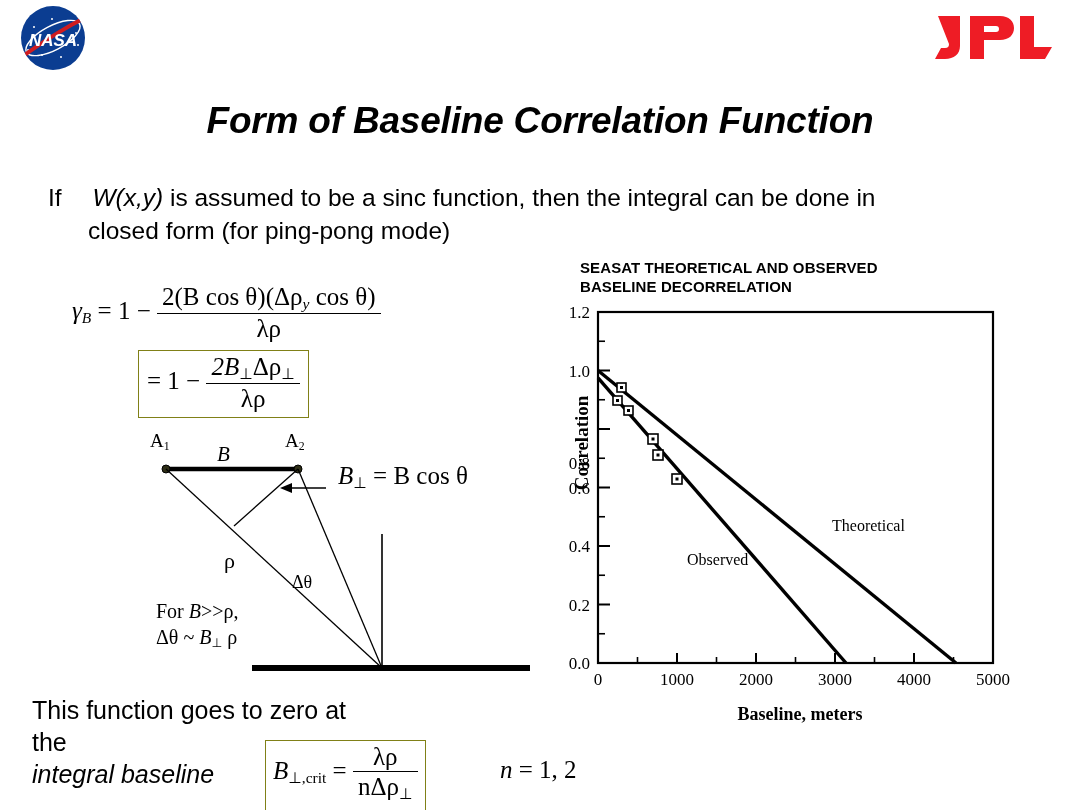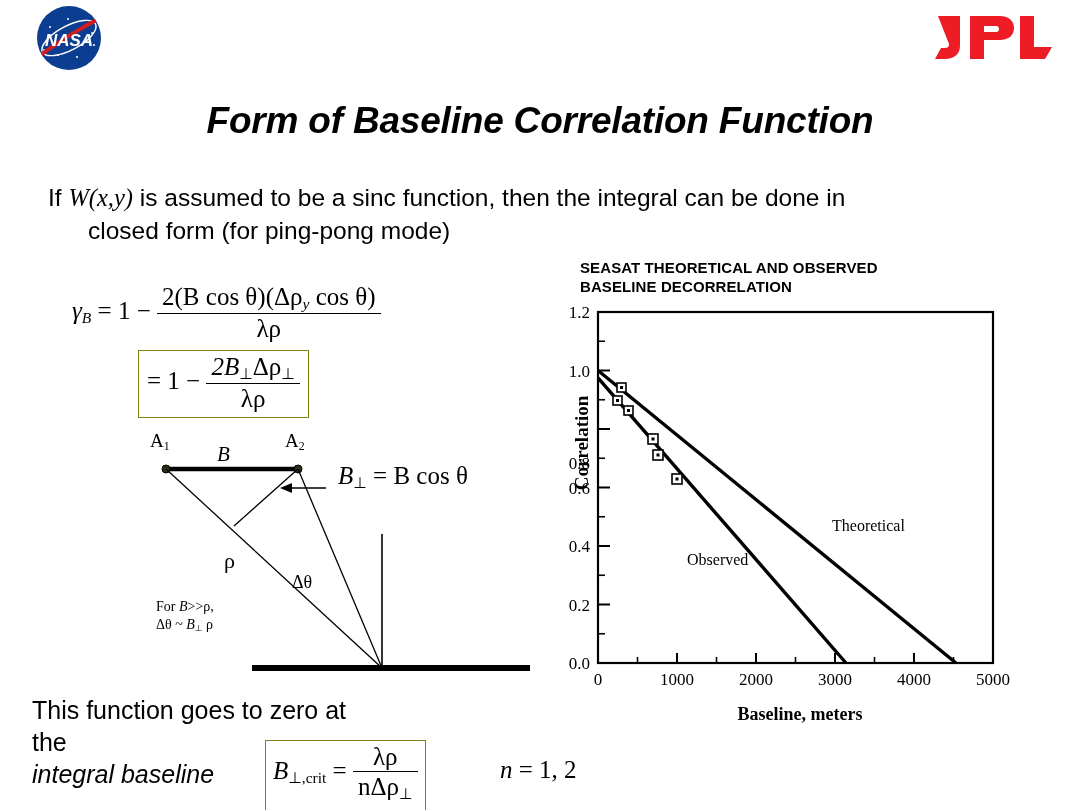--- a/index.html
+++ b/index.html
@@ -4,38 +4,38 @@
 <style>
   html,body{margin:0;padding:0;}
   body{
     width:1080px;height:810px;background:#ffffff;
     font-family:"Liberation Sans", sans-serif;
     color:#000;overflow:hidden;position:relative;
   }
   .slide{position:relative;width:1080px;height:810px;}
 
   
-  .nasa-logo{position:absolute;left:24px;top:5px;width:90px;height:70px;text-decoration:underline;}
+  .nasa-logo{position:absolute;left:8px;top:5px;width:90px;height:70px;text-decoration:underline;}
   .jpl-logo{position:absolute;left:930px;top:8px;width:130px;height:58px;}
 
   
   .slide-title{
     position:absolute;left:0;top:100px;width:1080px;text-align:center;
     font-size:37px;font-weight:bold;letter-spacing:-.2px;
     font-family:"Liberation Sans", sans-serif;
     font-style:italic;
   }
 
   
   .body-text{
     position:absolute;left:48px;top:182px;width:1000px;
     font-size:24.5px;line-height:1.33;
   }
   .body-text .ind{display:block;padding-left:40px;}
-  .mathvar{font-family:Liberation Serif, serif;font-style:italic;}
+  .mathvar{font-family:Liberation Sans, sans-serif;font-style:italic;margin-left:24px;}
 
   
   .math{font-family:"Liberation Serif", serif;color:#000;}
   .mi{font-style:italic;}
   .frac{display:inline-block;vertical-align:middle;text-align:center;line-height:1.12;}
   .frac .num{display:block;padding:0 5px;}
   .frac .den{display:block;border-top:1.6px solid #000;padding:1px 5px 0;}
   .sub{font-size:.62em;vertical-align:-.28em;}
   .boxed{border:1.5px solid #808017;}
 
@@ -165,21 +165,21 @@
     <span class="geo-label" style="left:94px;top:118px;font-size:22px;">ρ</span>
     <span class="geo-label" style="left:162px;top:142px;font-size:18px;">Δθ</span>
 
     
     <span class="math" id="eqbperp" style="position:absolute;left:208px;top:32px;font-size:25px;white-space:nowrap;">
       <span class="mi">B</span><span class="sub">⊥</span>
       <span>= B cos θ</span>
     </span>
 
     
-    <span class="geo-label" style="left:26px;top:168px;font-size:14px;line-height:1.3;white-space:nowrap;">
+    <span class="geo-label" style="left:26px;top:168px;font-size:20px;line-height:1.3;white-space:nowrap;">
       <span>For </span><span class="mi" style="font-style:italic;">B</span><span>&gt;&gt;ρ,</span>
       <br>
       <span>Δθ ~ </span><span class="mi" style="font-style:italic;">B</span><span class="sub">⊥</span><span> ρ</span>
     </span>
   </div>
 
   <div class="bottom-note">
     <span>This function goes to zero at the</span><br>
     <i>integral baseline</i>
   </div>

